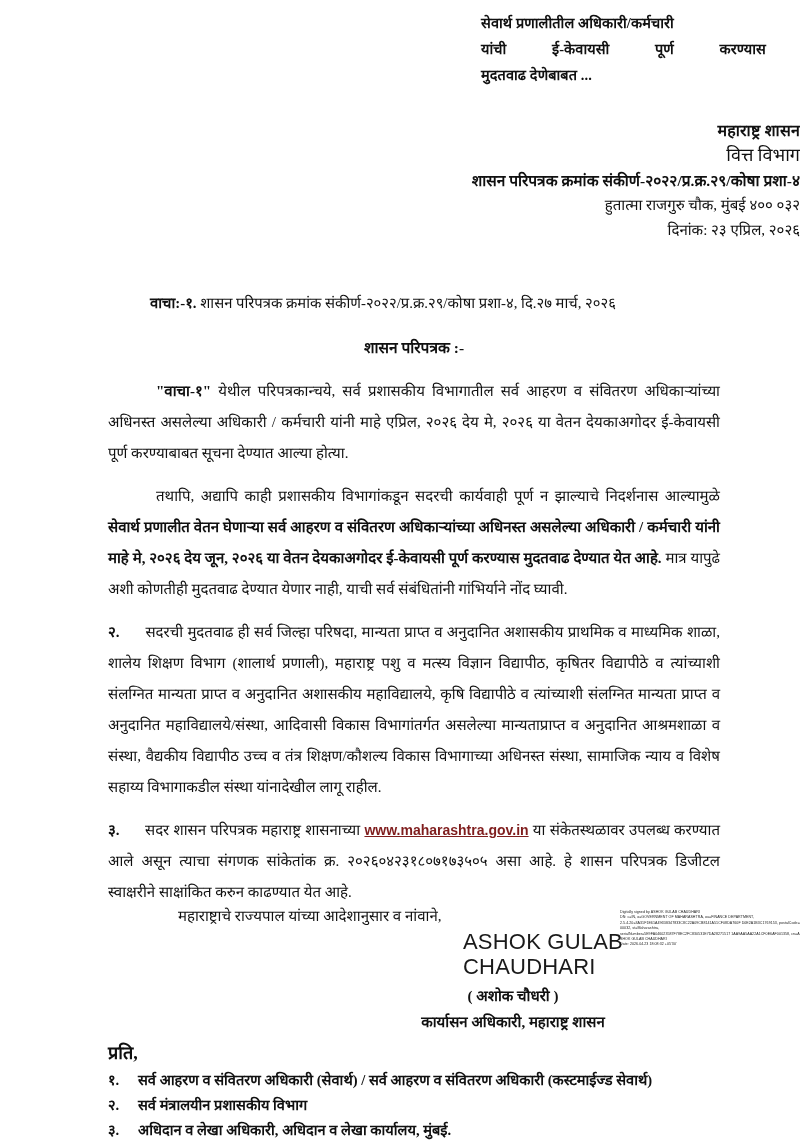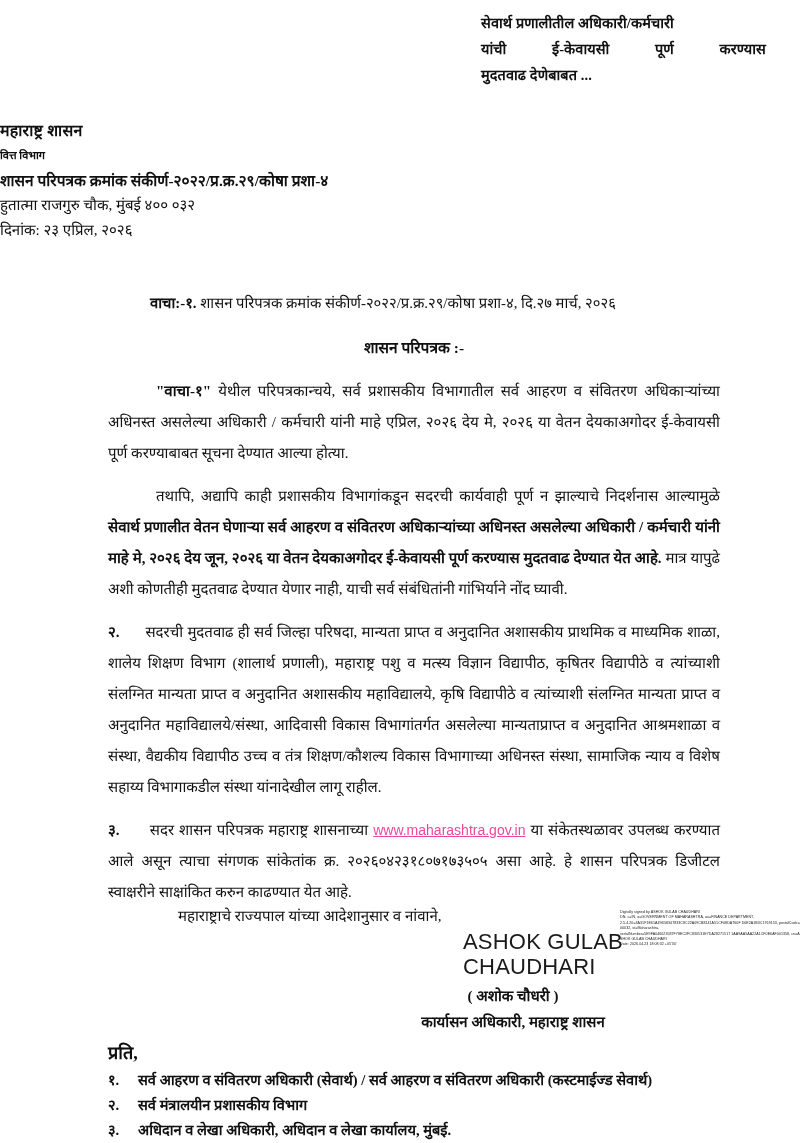--- a/index.html
+++ b/index.html
@@ -40,31 +40,31 @@
     text-align: justify;
     text-align-last: justify;
   }
 
   
   .header {
     position: absolute;
     top: 118px;
     left: 0;
     width: 800px;
-    text-align: left;
+    text-align: right;
     line-height: 25px;
   }
   .header .h-gov {
     font-weight: bold;
     font-size: 16px;
     letter-spacing: 0.2px;
   }
   .header .h-dept {
-    font-weight: bold;
-    font-size: 11px;
+    font-weight: normal;
+    font-size: 18px;
   }
   .header .h-circ {
     font-weight: bold;
     font-size: 15.5px;
   }
   .header .h-addr {
     font-size: 15px;
     font-weight: normal;
   }
   .header .h-date {
@@ -109,23 +109,23 @@
     position: relative;
     padding-left: 0;
   }
   .num-label {
     font-weight: bold;
     font-size: 15px;
   }
 
   .link {
     text-decoration: underline;
-    color: #ec4899;
+    color: #7f1d1d;
     font-family: "Liberation Sans", sans-serif;
-    font-weight: normal;
+    font-weight: bold;
     font-size: 14px;
   }
 
   
   .sign-area {
     position: absolute;
     top: 905px;
     left: 108px;
     width: 660px;
   }

